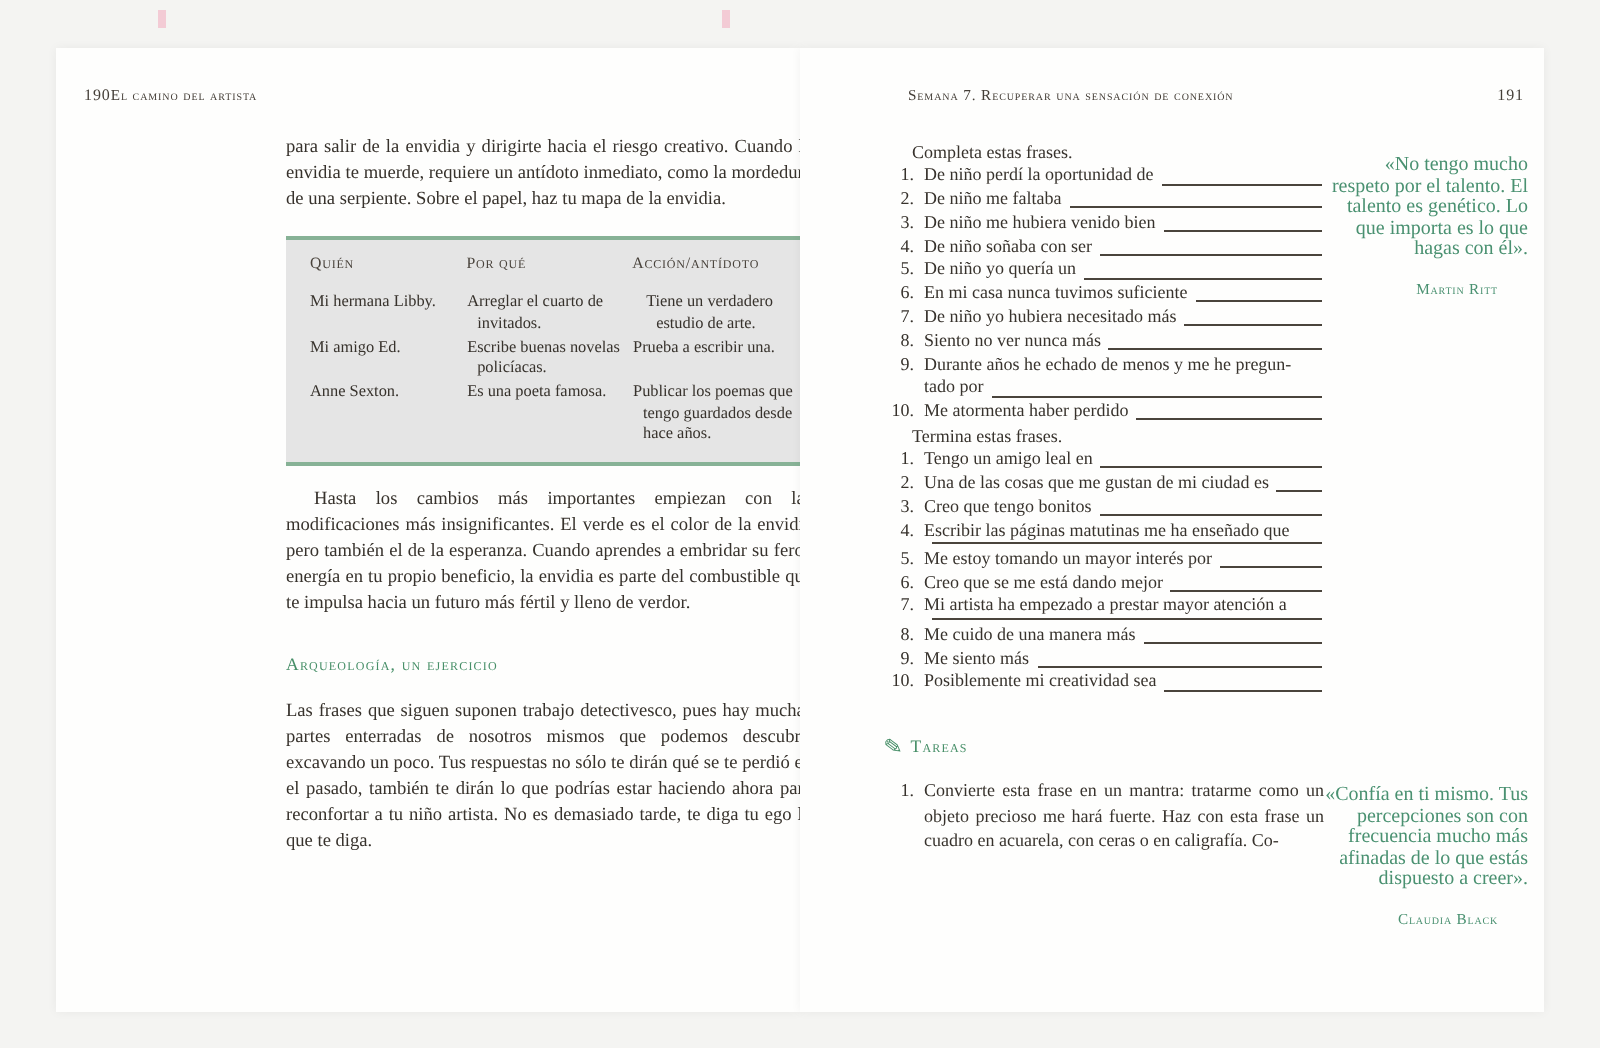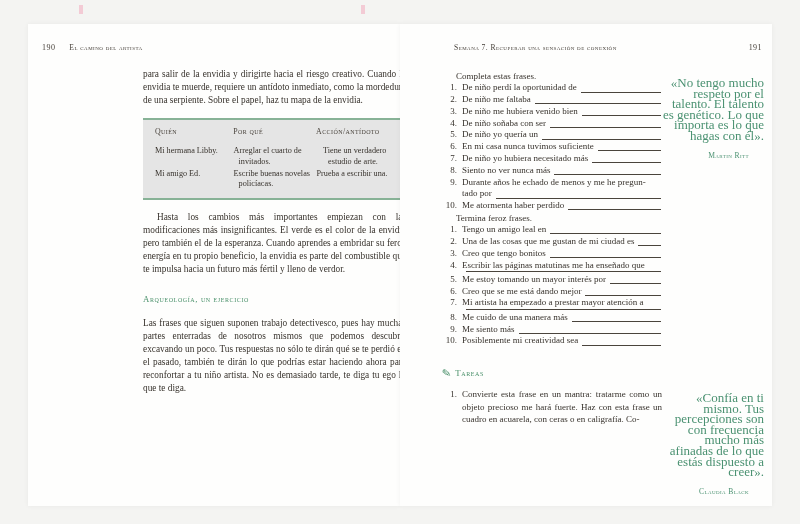--- a/index.html
+++ b/index.html
@@ -17,21 +17,21 @@
   .trim{position:absolute;background:#f2c3d0;opacity:.85;}
   .tm1{left:79px;top:5px;width:4px;height:9px;}
   .tm2{left:361px;top:5px;width:4px;height:9px;}
   .tm3{left:133px;top:481px;width:5px;height:5px;opacity:.55;}
   .tm4{left:158px;top:481px;width:8px;height:5px;opacity:.45;}
 
   
   .runhead{position:absolute;top:19px;font-size:7.6px;letter-spacing:.45px;color:#443e37;white-space:nowrap;}
   .runhead .runtitle{font-variant:small-caps;}
   .runhead-left{left:14px;}
-  .runhead-left .pagenum{margin-right:14px;font-size:8px;}
+  .runhead-left .pagenum{font-size:8px;}
   .runhead-right{left:54px;right:10px;display:flex;justify-content:space-between;gap:16px;}
   .runhead-right .pagenum{font-size:8px;}
 
   
   .col{position:absolute;font-size:9.3px;line-height:13px;text-align:justify;}
   .col-left{left:115px;top:44px;width:263px;}
   .col-right{left:42px;top:46px;width:220px;font-size:9px;line-height:12.2px;}
 
   p{margin:0;}
   .indent{text-indent:14px;}
@@ -69,21 +69,21 @@
 
   .tasks-heading{margin:20px 0 9px 0;text-align:left;color:#478f68;}
   .pencil{font-size:11px;display:inline-block;transform:rotate(-8deg);margin-right:4px;vertical-align:-1px;}
   .tasks-label{font-variant:small-caps;font-size:8.8px;letter-spacing:.6px;}
 
   
   .margin-col{position:absolute;left:262px;top:0;width:102px;height:100%;}
   .mq{position:absolute;right:0;width:102px;text-align:right;color:#4a9171;}
   .mq1{top:54px;}
   .mq2{top:369px;}
-  .mq-text{font-size:13px;line-height:10.6px;}
+  .mq-text{font-size:10px;line-height:10.6px;}
   .mq-attr{font-variant:small-caps;font-size:7.6px;letter-spacing:.4px;margin-top:9px;padding-right:15px;}
 </style>
 </head>
 <body>
 
 <div class="trim tm1"></div>
 <div class="trim tm2"></div>
 <div class="trim tm3"></div>
 <div class="trim tm4"></div>
 
@@ -103,20 +103,25 @@
           <div class="trowflex trow">
             <div class="tcell inner c0">Mi hermana Libby.</div>
             <div class="tcell inner c2">Arreglar el cuarto de invitados.</div>
             <div class="tcell inner c1">Tiene un verdadero estudio de arte.</div>
           </div>
           <div class="trowflex trow">
             <div class="tcell inner c0">Mi amigo Ed.</div>
             <div class="tcell inner c1">Escribe buenas novelas policíacas.</div>
             <div class="tcell inner c2">Prueba a escribir una.</div>
           </div>
+          <div class="trowflex trow">
+            <div class="tcell inner c0">Anne Sexton.</div>
+            <div class="tcell inner c1">Es una poeta famosa.</div>
+            <div class="tcell inner c2">Publicar los poemas que tengo guardados desde hace años.</div>
+          </div>
         </div>
     </div>
     <p class="indent">Hasta los cambios más importantes empiezan con las modificaciones más insignificantes. El verde es el color de la envidia pero también el de la esperanza. Cuando aprendes a embridar su feroz energía en tu propio beneficio, la envidia es parte del combustible que te impulsa hacia un futuro más fértil y lleno de verdor.</p>
     <h3 class="green-heading">Arqueología, un ejercicio</h3>
     <p>Las frases que siguen suponen trabajo detectivesco, pues hay muchas partes enterradas de nosotros mismos que podemos descubrir excavando un poco. Tus respuestas no sólo te dirán qué se te perdió en el pasado, también te dirán lo que podrías estar haciendo ahora para reconfortar a tu niño artista. No es demasiado tarde, te diga tu ego lo que te diga.</p>
   </div>
 </div>
 
 <div class="page page-right">
   <div class="runhead runhead-right">
@@ -211,21 +216,21 @@
         <div class="li">
           <span class="num">10.</span>
           <div class="li-body">
             <div class="li-line has-blank">
               <span class="t">Me atormenta haber perdido</span>
               <span class="blank"></span>
             </div>
           </div>
         </div>
       </div>
-    <p class="indent">Termina feroz frases.</p>
+    <p class="indent">Termina estas frases.</p>
     <div class="num-list" id="finish-list">
         <div class="li">
           <span class="num">1.</span>
           <div class="li-body">
             <div class="li-line has-blank">
               <span class="t">Tengo un amigo leal en</span>
               <span class="blank"></span>
             </div>
           </div>
         </div>

